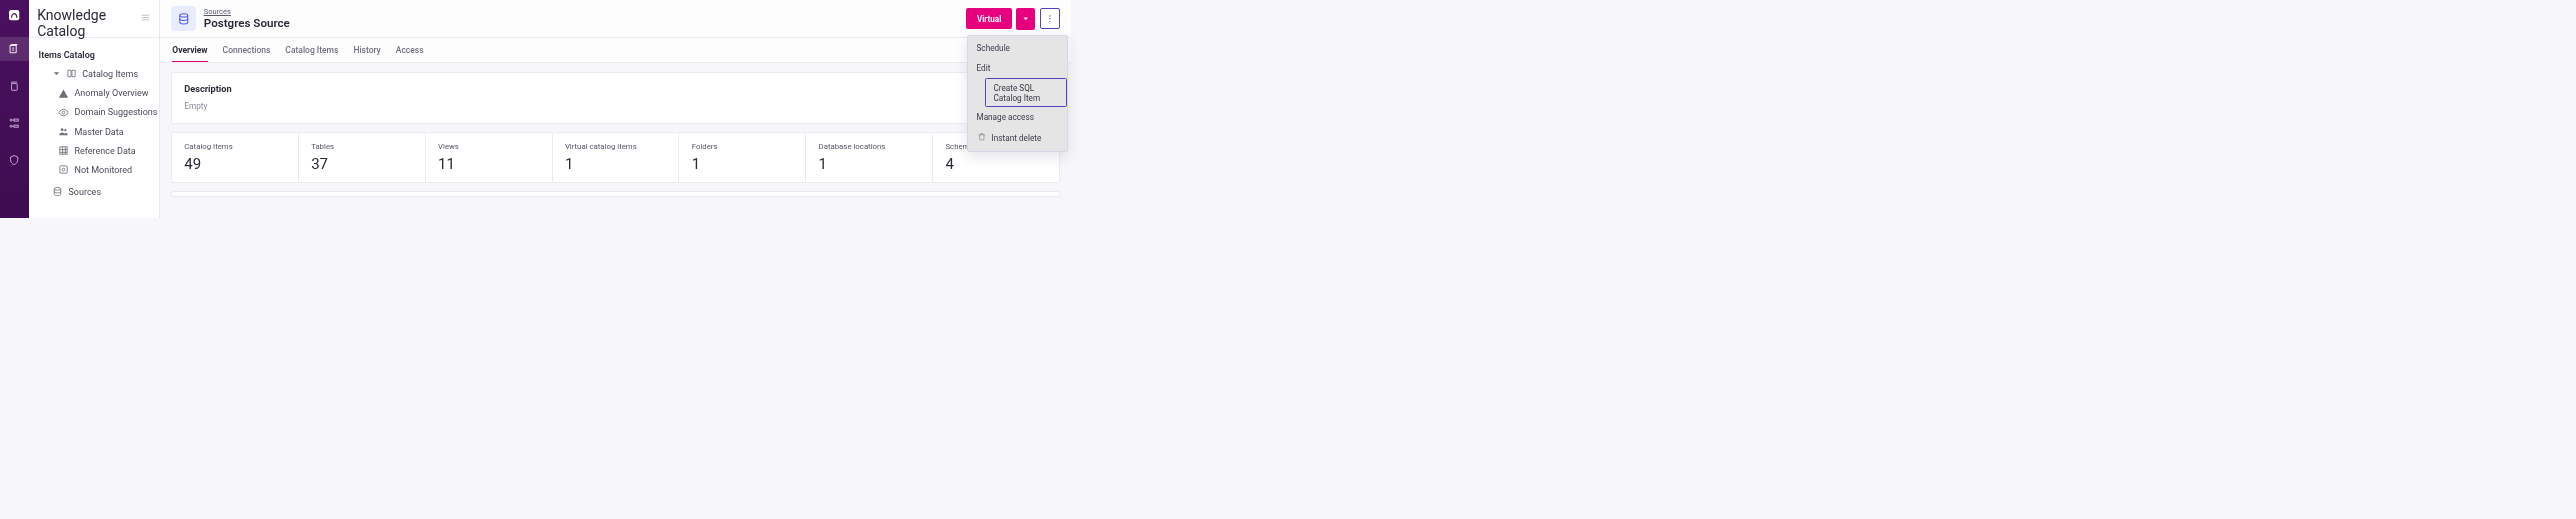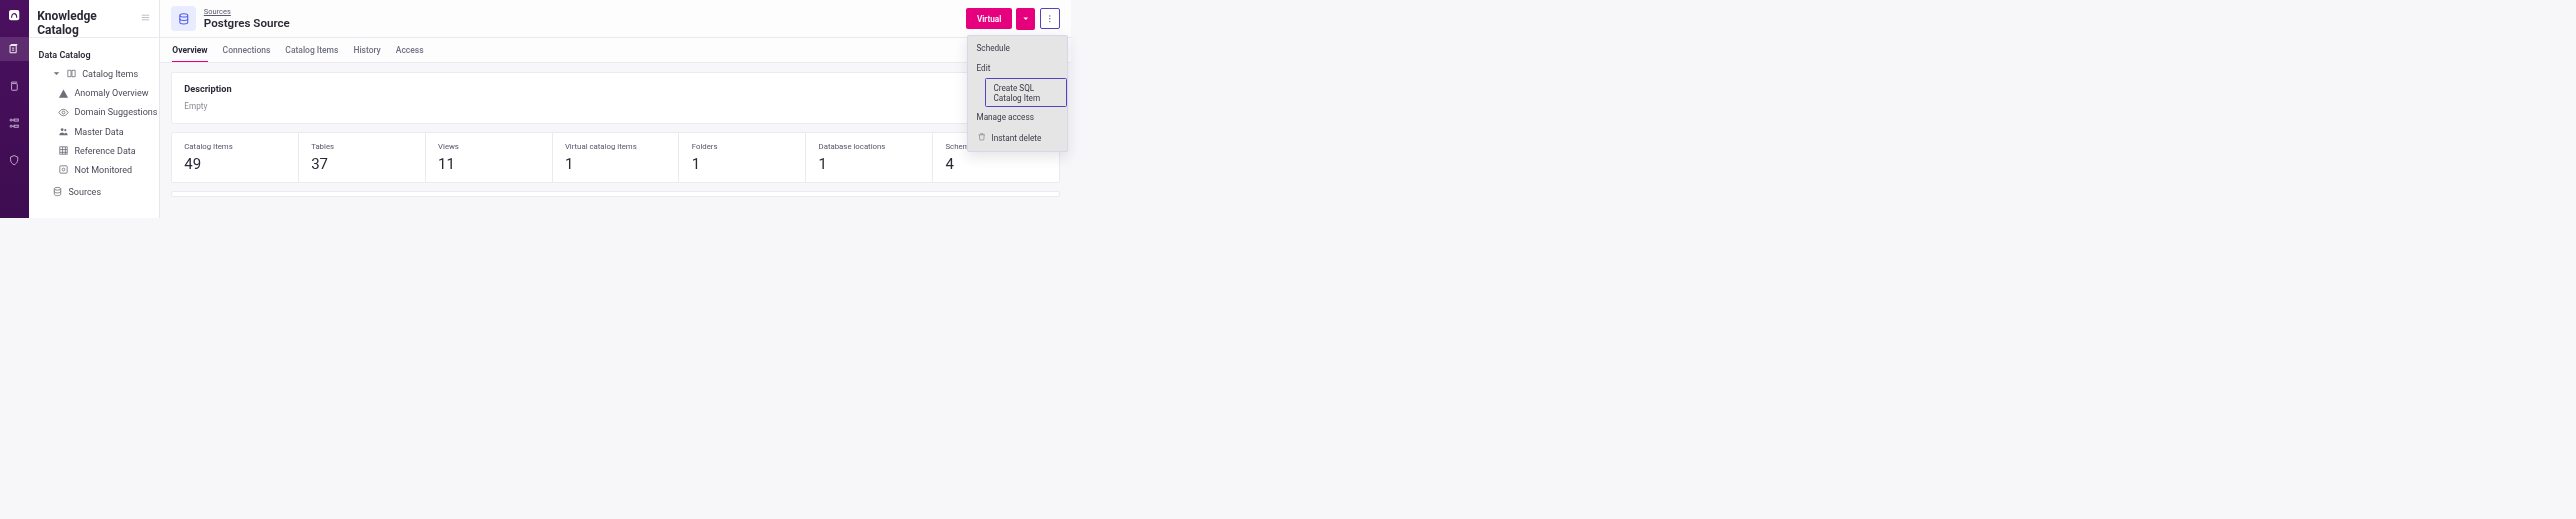--- a/index.html
+++ b/index.html
@@ -10,21 +10,21 @@
   
   .rail { width: 29px; background: #4a0e4e; background: linear-gradient(180deg,#4b1060 0%, #3d0d50 100%); display: flex; flex-direction: column; align-items: center; padding-top: 5.5px; gap: 12.3px;}
   .rail .logo { width: 19px; height: 19px; border-radius: 2.7px; display:flex;align-items:center;justify-content:center;}
   .rail-item { width: 29px; height: 24.6px; display:flex; align-items:center; justify-content:center; color: #c9b5d6; cursor:pointer;}
   .rail-item.active { background: rgba(255,255,255,0.12); color:#fff;}
   .rail svg { width: 12.3px; height: 12.3px; }
 
   
   .treepanel { width: 131px; background:#fff; border-right:0.7px solid #e6e6ec; display:flex; flex-direction:column;}
   .treepanel-head { height:38px; display:flex; align-items:center; justify-content:space-between; padding:0 8.2px; border-bottom:0.7px solid #eceaf0;}
-  .treepanel-head .title { font-size:12px; font-weight:700; color:#2a2a36;margin-top:8px;}
+  .treepanel-head .title { font-size:14px; font-weight:400; color:#2a2a36;margin-top:8px;}
   .ham { color:#b9b9c6; }
   .tree { padding: 8.2px 0; font-size:9px; color:#3d3d4a;}
   .tree-row { display:flex; align-items:center; gap:5.5px; padding: 4.1px 6.8px 4.1px 9.6px; cursor:pointer; white-space:nowrap;}
   .tree-row.section { font-weight:600; color:#2a2a36;}
   .tree-row.child { padding-left: 29px; color:#4a4a58;}
   .tree-row.child2 { padding-left: 23px; color:#4a4a58;}
   .tree-row svg, .tree-row .glyph { width:11px; height:11px; flex:0 0 11px; color:#6e6e7a; }
   .caret { width:8.2px; color:#9a9aa6; display:inline-flex; align-items:center; justify-content:center;}
 
   
@@ -107,21 +107,21 @@
     <div class="treepanel-head">
       <span class="title">Knowledge Catalog</span>
       <span class="ham">
         <svg width="11" height="11" viewBox="0 0 24 24" stroke="currentColor" stroke-width="2">
             <path d="M4 7h16M4 12h16M4 17h16"></path>
           </svg>
       </span>
     </div>
     <div class="tree">
       <div class="tree-row section">
-        <span>Data Catalog</span>
+        <span>Items Catalog</span>
       </div>
       <div class="tree-row child2">
         <span class="caret">
           <svg width="6.8" height="6.8" viewBox="0 0 24 24" fill="currentColor">
               <path d="M6 9l6 6 6-6z"></path>
             </svg>
         </span>
         <span class="glyph">
           <svg viewBox="0 0 24 24" fill="none" stroke="currentColor" stroke-width="1.8">
               <path d="M4 5h7v14H4zM13 5h7v14h-7z"></path>

